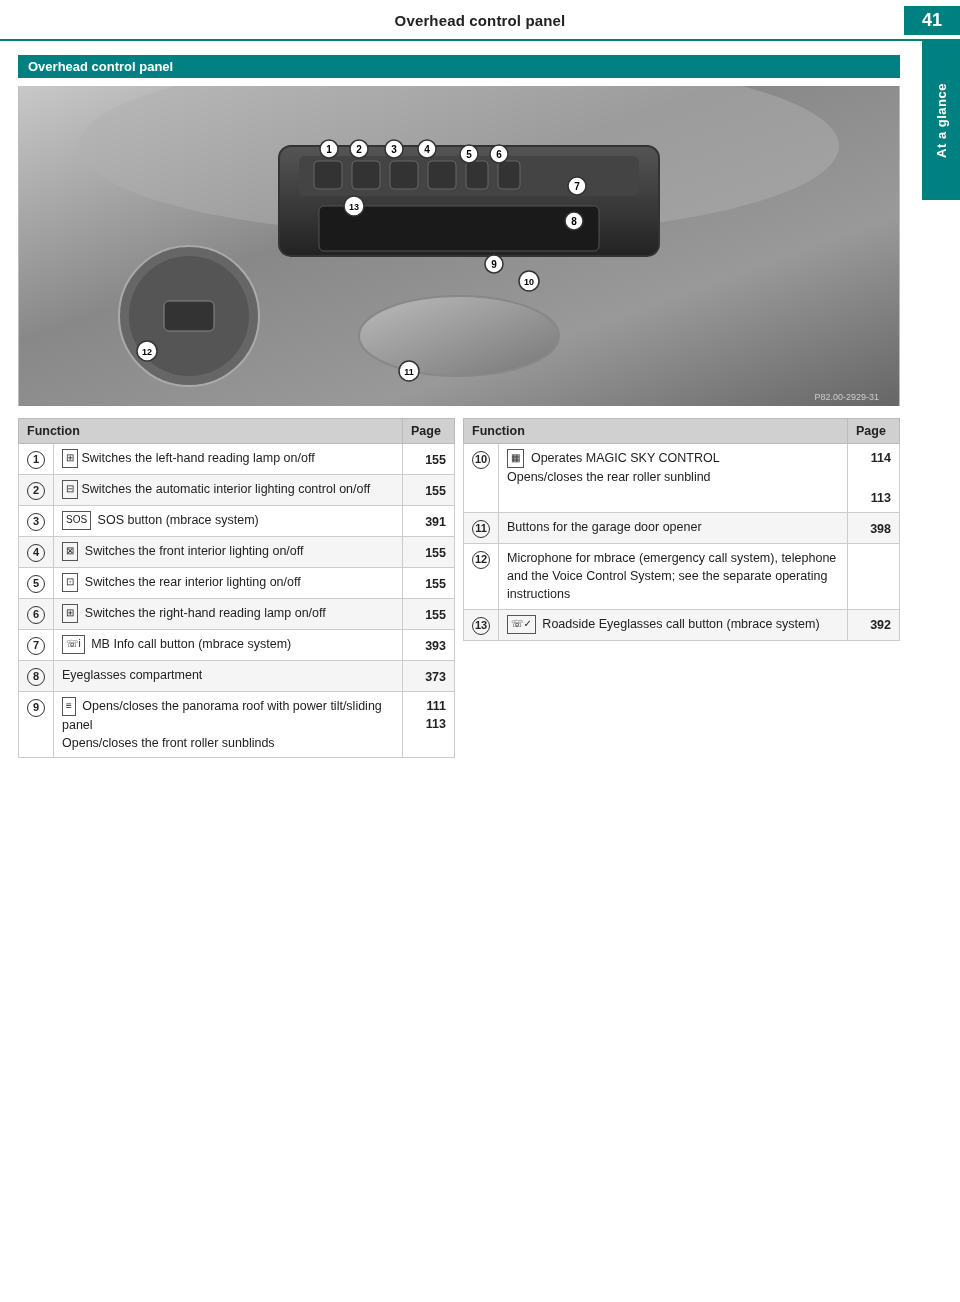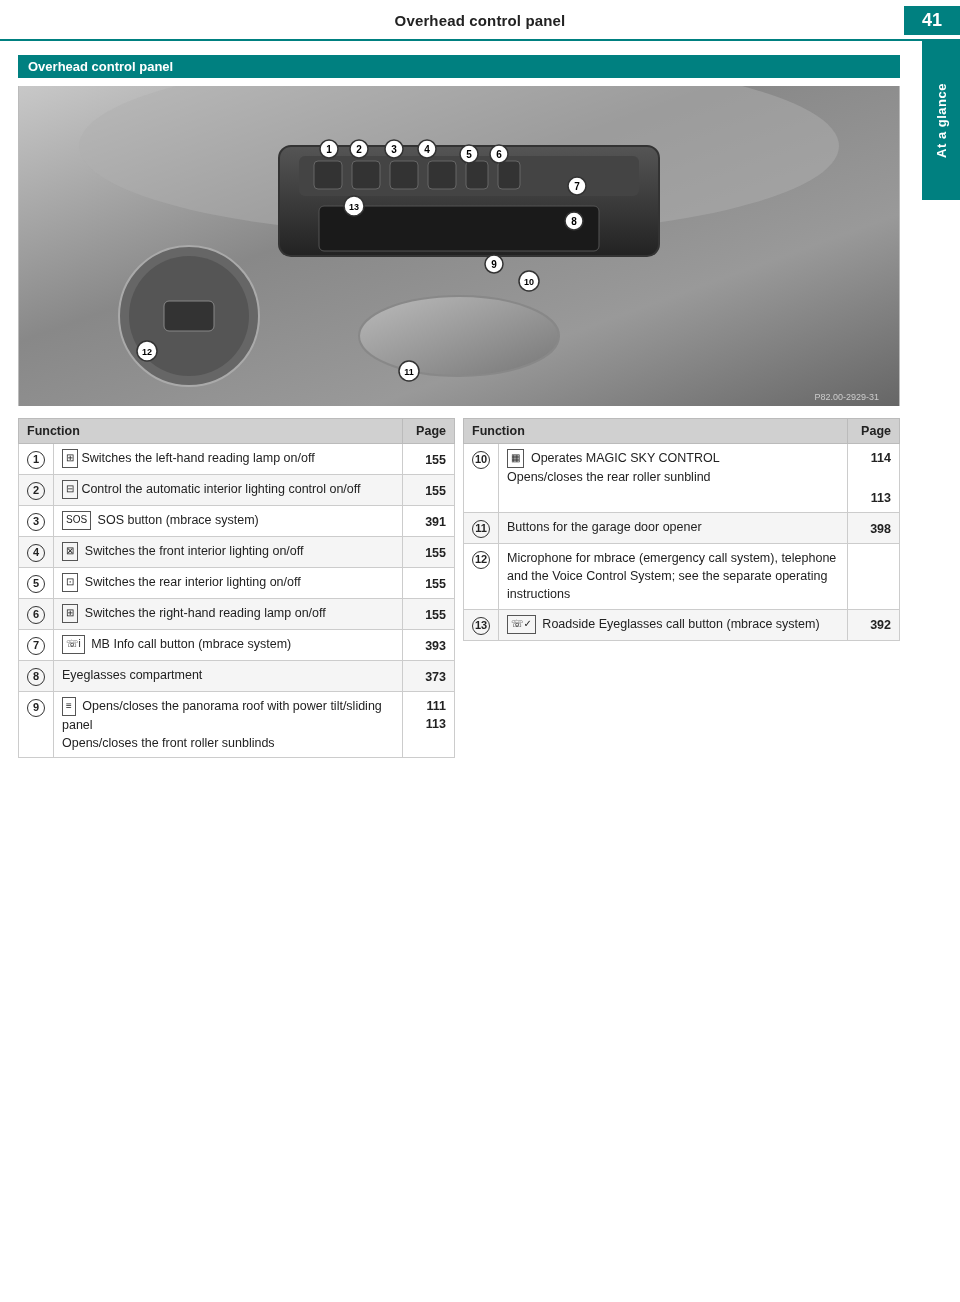--- a/index.html
+++ b/index.html
@@ -116,21 +116,21 @@
     }
     table thead tr th {
       background: #d0d0d0;
       font-weight: bold;
       padding: 5px 8px;
       text-align: left;
       border: 1px solid #bbb;
       font-size: 12.5px;
     }
     table thead tr th.col-page {
-      text-align: right;
+      text-align: left;
       width: 52px;
     }
     table tbody tr td {
       padding: 5px 8px;
       vertical-align: top;
       border: 1px solid #ccc;
       font-size: 12.5px;
       line-height: 1.45;
     }
     table tbody tr td.num-cell {
@@ -303,21 +303,21 @@
       <tbody>
 
         <tr>
           <td class="num-cell"><span class="circled">1</span></td>
           <td><span class="icon-box">⊞</span><span class="func-text">Switches the left-hand reading lamp on/off</span></td>
           <td class="page-cell">155</td>
         </tr>
 
         <tr>
           <td class="num-cell"><span class="circled">2</span></td>
-          <td><span class="icon-box">⊟</span><span class="func-text">Control the automatic interior lighting control on/off</span></td>
+          <td><span class="icon-box">⊟</span><span class="func-text">Switches the automatic interior lighting control on/off</span></td>
           <td class="page-cell">155</td>
         </tr>
 
         <tr>
           <td class="num-cell"><span class="circled">3</span></td>
           <td><span class="icon-box">SOS</span><span class="func-text"> SOS button (mbrace system)</span></td>
           <td class="page-cell">391</td>
         </tr>
 
         <tr>

